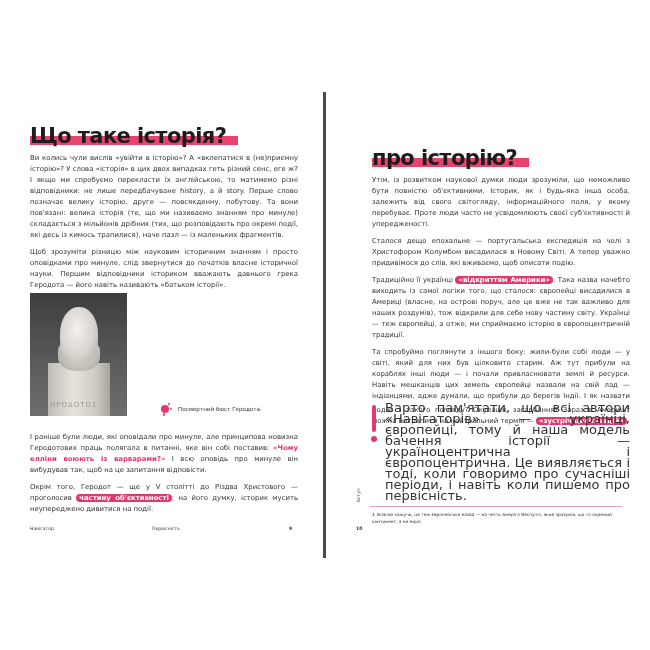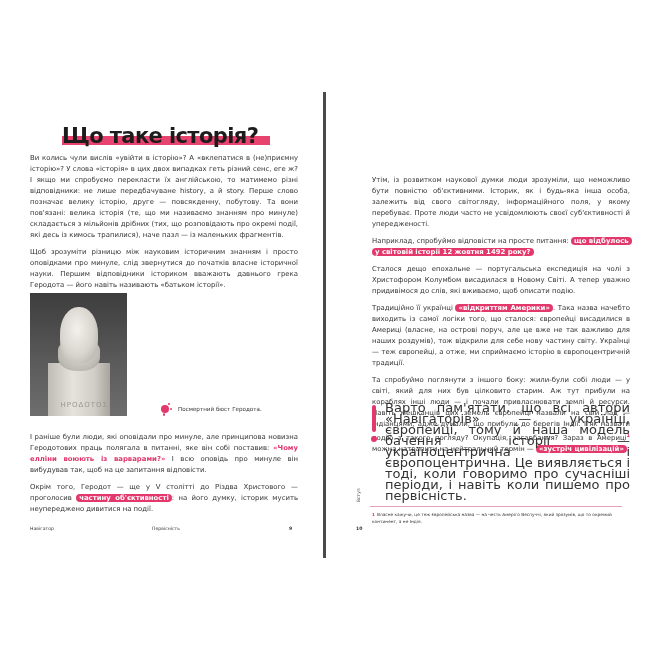--- a/index.html
+++ b/index.html
@@ -12,21 +12,21 @@
 
   .spine {
     position: absolute; left: 323px; top: 92px; width: 3px; height: 466px;
     background: #4a4a4a;
   }
 
   .heading {
     position: absolute; font-family: "DejaVu Sans", sans-serif; font-weight: bold;
     font-size: 21px; letter-spacing: -0.6px; color: #1c1c1c; line-height: 22px;
   }
-  .heading .hl-line { position: relative; display: inline-block; white-space: nowrap; margin-left: 32px; }
+  .heading .hl-line { position: relative; display: inline-block; white-space: nowrap; }
   .heading .hl-line::before {
     content: ""; position: absolute; left: 0; right: -12px; top: 11px; height: 9px;
     background: #e8426e; z-index: 0;
   }
   .heading .hl-line span { position: relative; z-index: 1; }
 
   .body-text {
     position: absolute; font-size: 6.9px; line-height: 11px; color: #333333;
     text-align: justify;
   }
@@ -52,21 +52,21 @@
   .bust-beard {
     position: absolute; left: 28px; top: 48px; width: 42px; height: 30px;
     background: radial-gradient(ellipse at 50% 30%, #e4e1db 0%, #bdbab3 70%, #8e8b85 100%);
     border-radius: 30% 30% 45% 45%;
   }
   .bust-pedestal {
     position: absolute; left: 18px; top: 70px; width: 62px; height: 53px;
     background: linear-gradient(90deg, #bfbcb6 0%, #e6e3dd 40%, #d0cdc7 75%, #a8a59f 100%);
   }
   .bust-inscription {
-    position: absolute; left: 20px; top: 108px; width: 58px; text-align: right;
+    position: absolute; left: 20px; top: 108px; width: 58px; text-align: left;
     font-size: 7px; color: #9a978f; letter-spacing: 1px;
   }
   .caption-wrap { position: absolute; left: 160px; top: 404px; display: flex; align-items: center; gap: 8px; }
   .caption-icon { position: relative; width: 10px; height: 10px; }
   .caption-icon .blob { position: absolute; left: 1px; top: 1px; width: 8px; height: 8px; border-radius: 50%; background: #e2386c; }
   .caption-icon .dot1 { position: absolute; left: 8px; top: -1px; width: 2px; height: 2px; border-radius: 50%; background: #e2386c; }
   .caption-icon .dot2 { position: absolute; left: 10px; top: 4px; width: 2px; height: 2px; border-radius: 50%; background: #e2386c; }
   .caption-icon .dot3 { position: absolute; left: 3px; top: 9px; width: 2px; height: 3px; border-radius: 50%; background: #e2386c; }
   .caption-text { font-size: 5.6px; color: #333333; }
 
@@ -140,27 +140,25 @@
   <div class="footer" style="left:152px; top:526px;">Первісність</div>
   <div class="footer" style="left:289px; top:526px; font-weight:bold;">9</div>
 </div>
 
 <div class="spine"></div>
 
 <div class="page page-right" style="left:0; width:650px; background:transparent;">
 
   <h1 class="heading" style="left:372px; top:125px;">
     <br>
+    <span class="hl-line"><span>про історію?</span></span>
   </h1>
 
   <div class="body-text" style="left:372px; top:175px; width:258px;">
     <p>Утім, із розвитком наукової думки люди зрозуміли, що неможливо бути повністю об'єктивними. Історик, як і будь-яка інша особа, залежить від свого світогляду, інформаційного поля, у якому перебуває. Проте люди часто не усвідомлюють своєї суб'єктивності й упередженості.</p>
-    <p>
-      <span>Наприклад, спробуймо відповісти на просте питання: </span><span class="pill">що відбулось у світовій історії 12 жовтня 1492 року?</span>
-    </p>
     <p>Сталося дещо епохальне — португальська експедиція на чолі з Христофором Колумбом висадилася в Новому Світі. А тепер уважно придивімося до слів, які вживаємо, щоб описати подію.</p>
     <p>
       <span>Традиційно її українці </span><span class="pill">«відкриттям Америки»</span><span>. Така назва начебто виходить із самої логіки того, що сталося: європейці висадилися в Америці (власне, на острові поруч, але це вже не так важливо для наших роздумів), тож відкрили для себе нову частину світу. Українці — теж європейці, а отже, ми сприймаємо історію в європоцентричній традиції.</span>
     </p>
     <p>
       <span>Та спробуймо поглянути з іншого боку: жили-були собі люди — у світі, який для них був цілковито старим. Аж тут прибули на кораблях інші люди — і почали привласнювати землі й ресурси. Навіть мешканців цих земель європейці назвали на свій лад — індіанцями, адже думали, що прибули до берегів Індії. І як назвати подію з такого погляду? Окупація, загарбання? Зараз в Америці</span><sup class="footnote-mark">1</sup><span> можна натрапити на нейтральний термін — </span><span class="pill">«зустріч цивілізацій»</span><span>.</span>
     </p>
   </div>
 
   <div class="callout">

